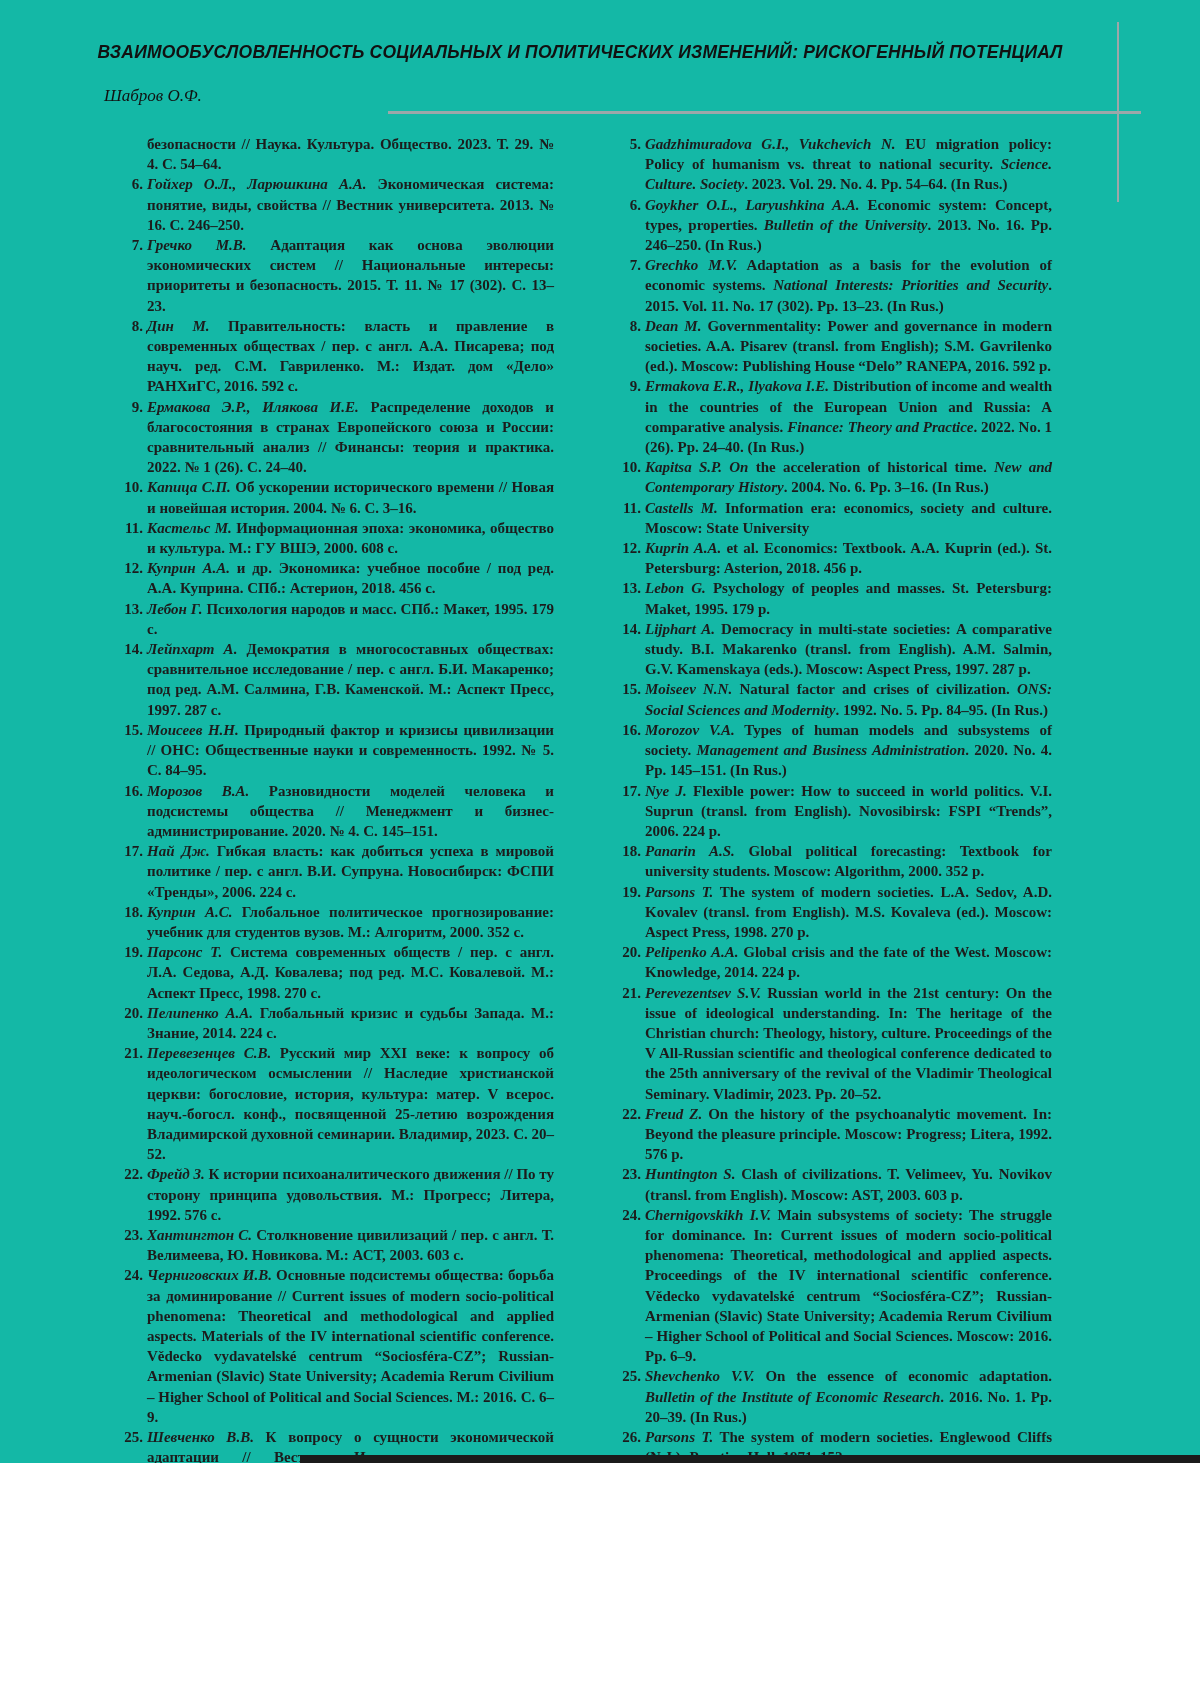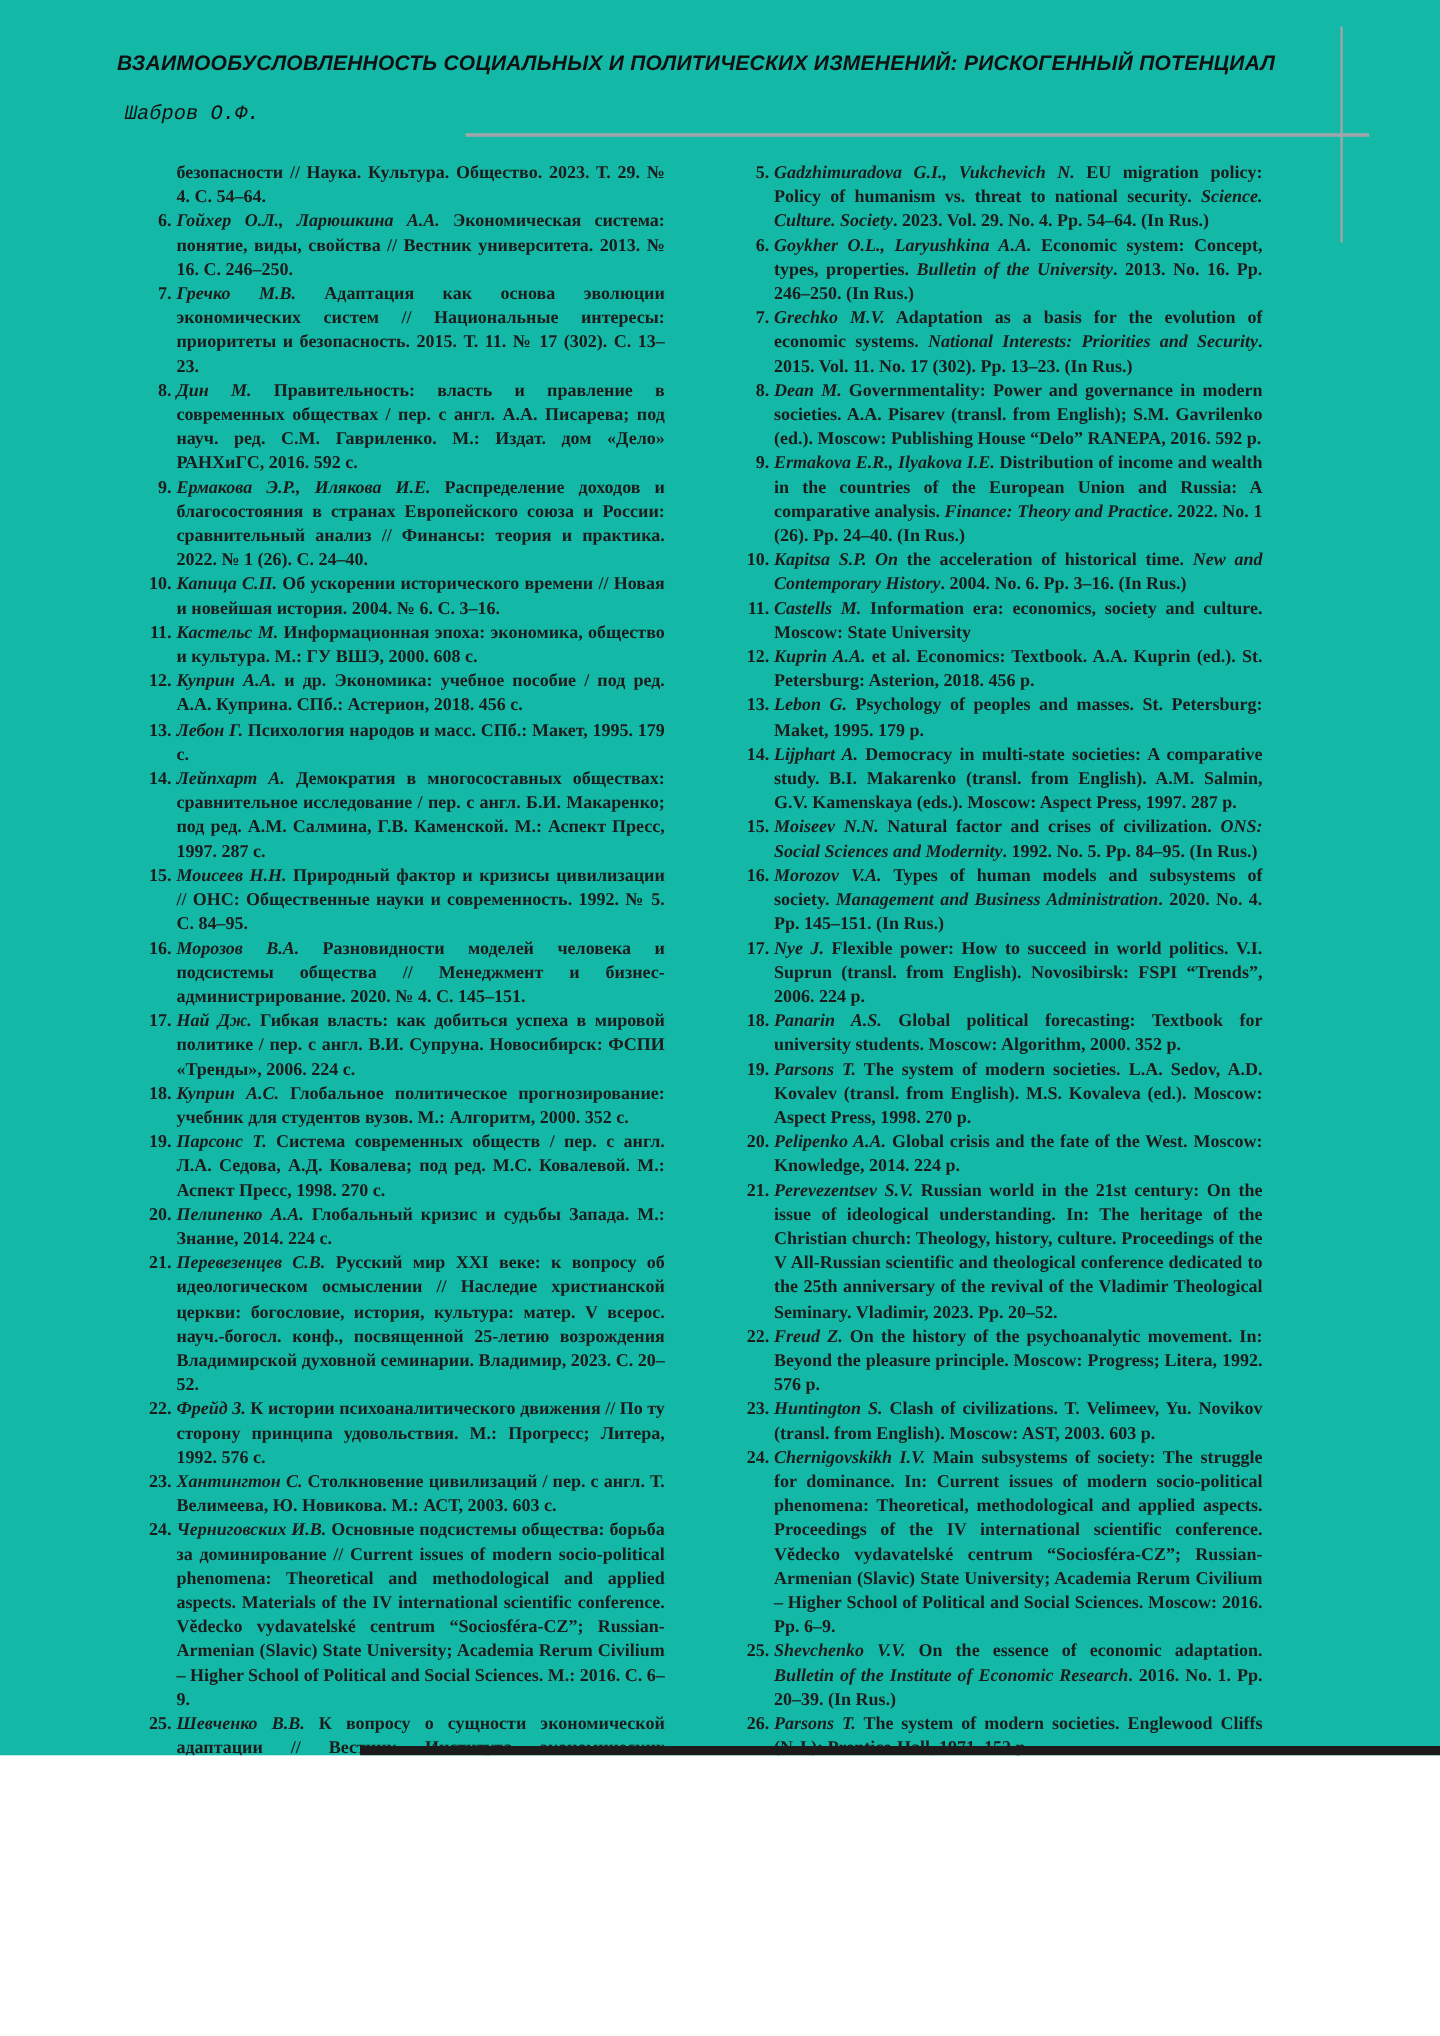--- a/index.html
+++ b/index.html
@@ -20,21 +20,21 @@
     font-style: italic;
     font-weight: bold;
     font-size: 17.5px;
     letter-spacing: 0.2px;
     color: #111;
     white-space: nowrap;
   }
   .author {
     position: absolute;
     top: 86px; left: 104px;
-    font-family: Liberation Mono, monospace;
+    font-family: Liberation Serif, serif;
     font-style: italic;
     font-size: 17px;
     color: #111;
   }
   .rule-h { position: absolute; height: 3px; background: #9da7a9; }
   .rule-h.header { top: 111px; left: 388px; right: 59px; }
   .rule-h.footer { top: 1584px; left: 103px; right: 54px; }
   .rule-v { position: absolute; width: 2px; background: #9da7a9; }
   .rule-v.top-right { left: 1117px; top: 22px; height: 180px; }
   .rule-v.bottom-right { left: 1118px; top: 1529px; height: 108px; }

